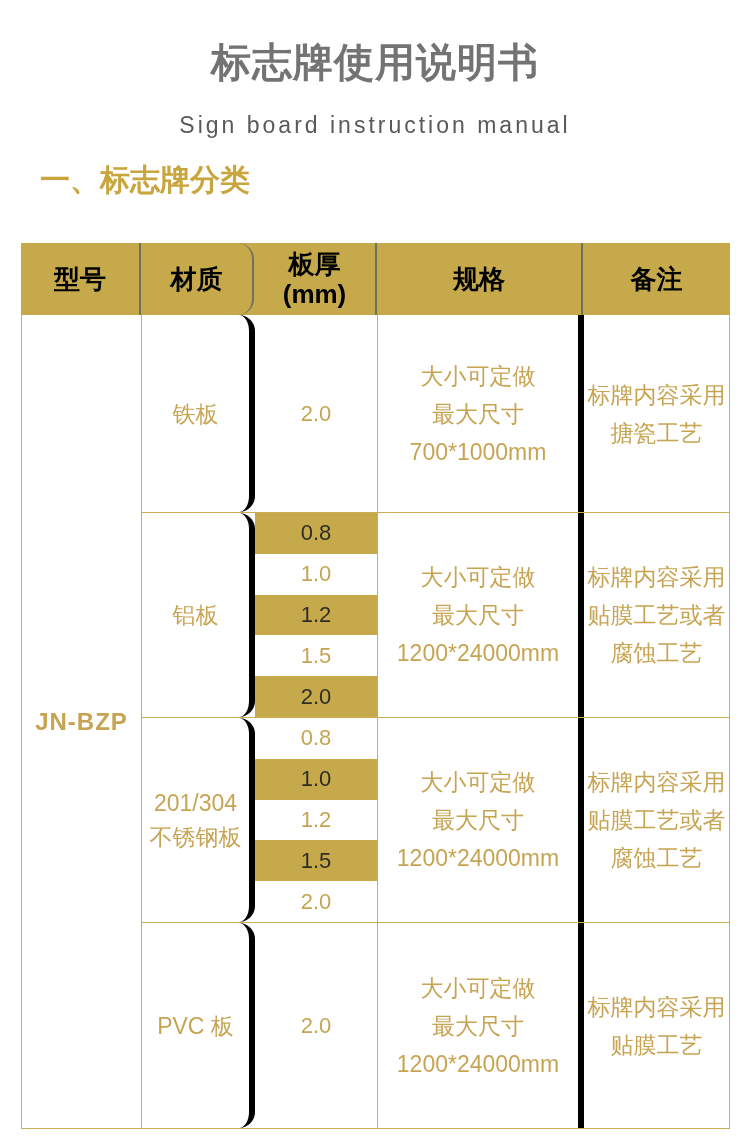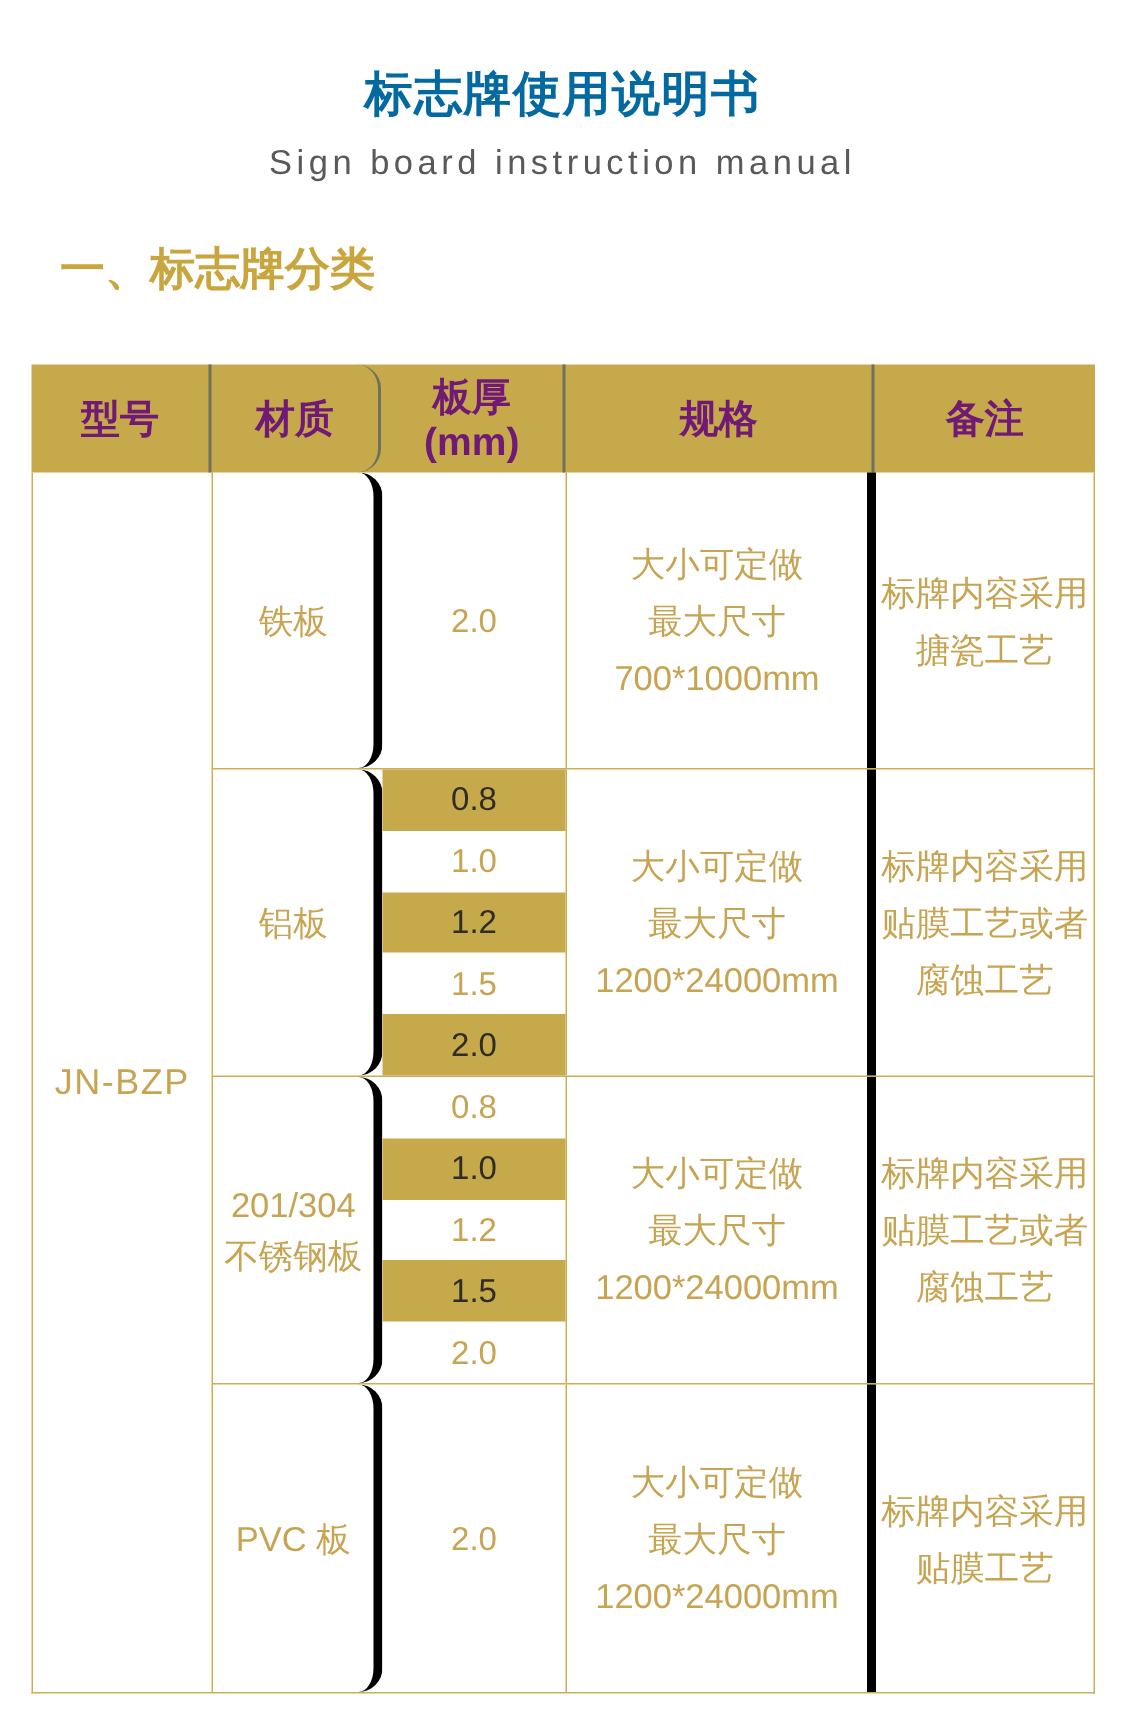--- a/index.html
+++ b/index.html
@@ -2,58 +2,58 @@
 <html><head>
 <meta charset="utf-8">
 <style>
   html,body{margin:0;padding:0;background:#ffffff;}
   .page{
     position:relative;width:750px;height:1145px;background:#ffffff;overflow:hidden;
     font-family:"Liberation Sans","DejaVu Sans",sans-serif;
   }
   .page-title{
     position:absolute;top:36px;left:0;width:100%;text-align:center;
-    font-size:32px;font-weight:700;color:#0369a1;letter-spacing:1px;line-height:52px;
+    font-size:40px;font-weight:700;color:#737373;letter-spacing:1px;line-height:52px;
   }
   .page-subtitle{
-    position:absolute;top:94px;left:0;width:100%;text-align:center;
+    position:absolute;top:111px;left:0;width:100%;text-align:center;
     font-size:23px;font-weight:400;color:#595959;letter-spacing:3px;line-height:28px;
   }
   .section-heading{
     position:absolute;top:161px;left:20px;
     font-size:30px;font-weight:700;color:#c8a53d;line-height:38px;margin-left:20px;
   }
   .table{
     position:absolute;top:243px;left:21px;width:709px;
   }
   
   .col-model{width:120px;}
   .col-material{width:113px;border-radius:16px;}
   .col-thickness{width:123px;}
   .col-spec{width:206px;}
   .col-remark{flex:1;}
   
   .thead{
-    display:flex;height:72px;background:#c5a94b;color:#701a75;
+    display:flex;height:72px;background:#c5a94b;color:#000000;
     font-size:26px;font-weight:600;
   }
   .th{
     display:flex;flex-direction:column;align-items:center;justify-content:center;
     box-sizing:border-box;text-align:center;line-height:30px;
   }
   .th:not(:last-child){border-right:2px solid #70705e;}
   
   .tbody{
     display:flex;height:813px;box-sizing:content-box;
     border-left:1px solid #ccae58;border-right:1px solid #ccae58;border-bottom:1px solid #ccae58;
     color:#c7a452;
   }
   .model-cell{
     display:flex;align-items:center;justify-content:center;box-sizing:border-box;
-    border-right:1px solid #ccae58;font-size:24px;letter-spacing:1px;
+    border-right:1px solid #ccae58;font-size:24px;letter-spacing:1px;font-weight:bold;
   }
   .sections{display:flex;flex-direction:column;flex:1;}
   .section{display:flex;height:205px;box-sizing:border-box;}
   .section.first{height:198px;}
   .section:not(:last-child){border-bottom:1px solid #ccae58;}
   .cell{
     display:flex;flex-direction:column;align-items:center;justify-content:center;
     box-sizing:border-box;text-align:center;font-size:23px;
   }
   .cell.material,.cell.spec{border-right:6px solid #000000;}

